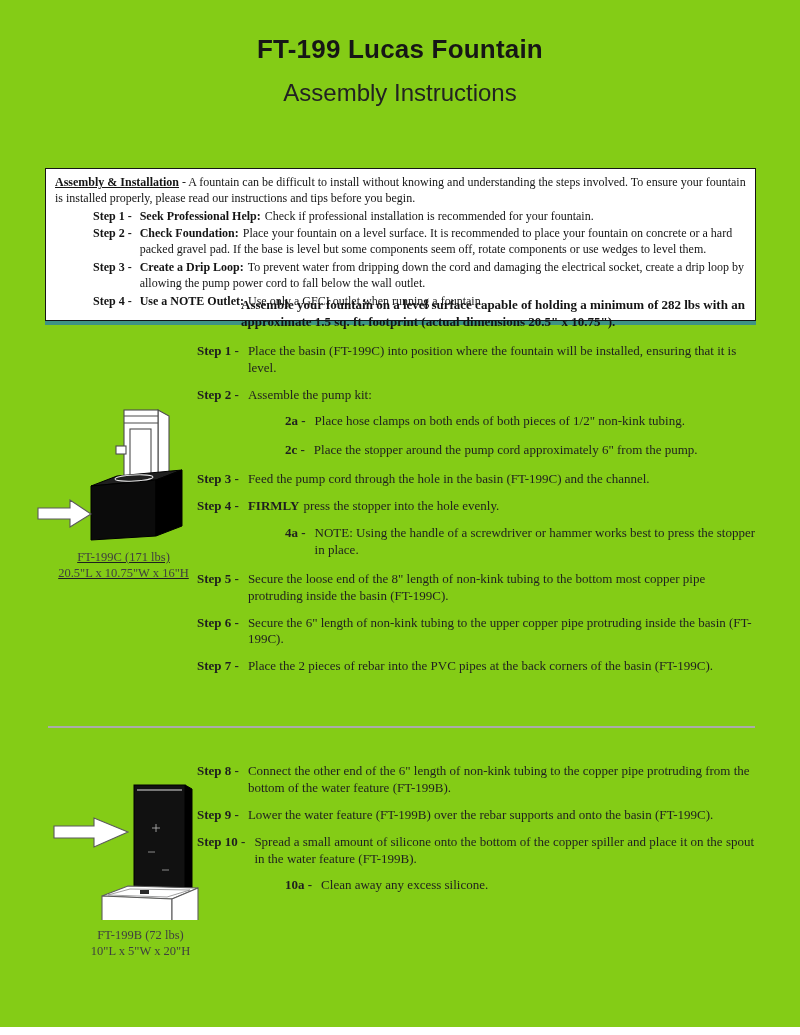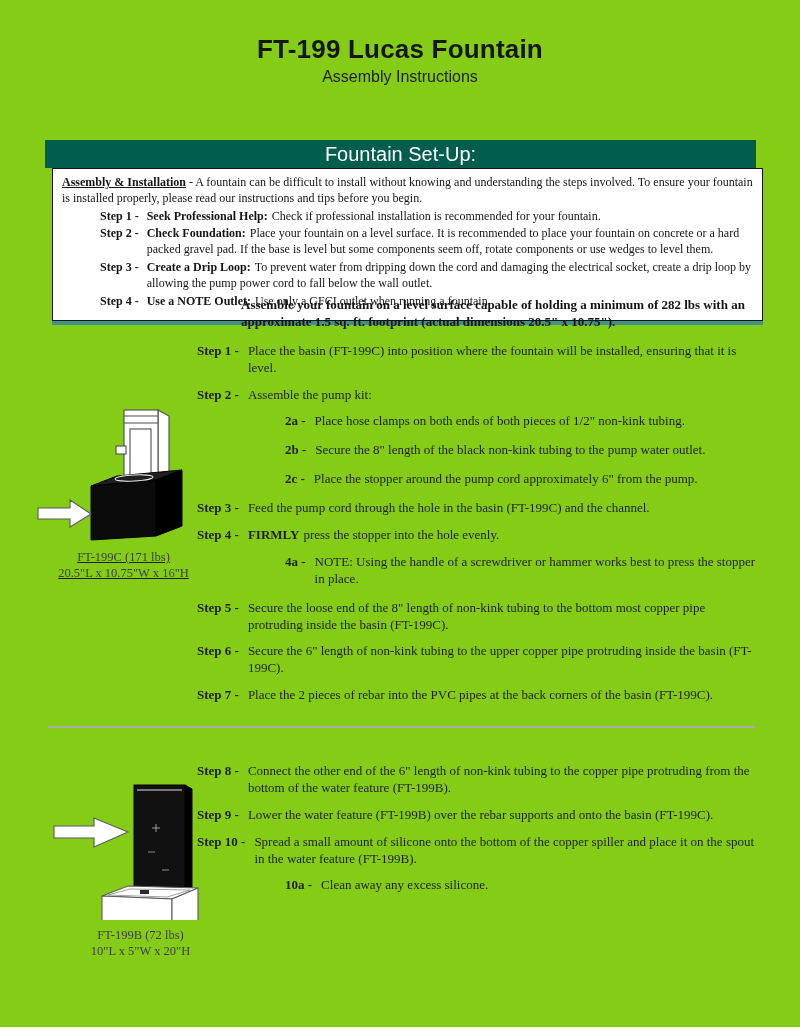--- a/index.html
+++ b/index.html
@@ -3,29 +3,29 @@
 <meta charset="utf-8">
 <style>
   html,body{margin:0;padding:0;background:#fff;}
   .page{position:relative;width:800px;height:1027px;background:#84cc16;overflow:hidden;
         font-family:"Liberation Serif", serif;color:#1f1f1f;}
 
   
   .title-block{position:absolute;top:34px;left:0;width:800px;text-align:center;
                font-family:"Liberation Sans", sans-serif;}
   .doc-title{font-size:26px;font-weight:bold;color:#161616;letter-spacing:.2px;}
-  .doc-subtitle{font-size:16px;font-weight:normal;color:#222;margin-top:3px;}
+  .doc-subtitle{font-size:24px;font-weight:normal;color:#222;margin-top:14px;}
 
   
   .green-bar{position:absolute;left:45px;top:140px;width:711px;height:28px;
              background:#015D4C;color:#fff;text-align:center;line-height:28px;
              font-family:"Liberation Sans", sans-serif;font-size:20px;}
 
   
-  .setup-box{position:absolute;left:52px;top:168px;width:711px;box-sizing:border-box;
+  .setup-box{position:absolute;left:45px;top:168px;width:711px;box-sizing:border-box;
              border:1.5px solid #151515;border-top:1px solid #151515;
              padding:6px 9px 8px 9px;background:#fff;
              box-shadow:0 4px 0 0 #3E9384;font-size:12px;line-height:1.32;color:#141414;}
   .box-intro b{font-weight:bold;text-decoration:underline;}
   .bstep{display:flex;margin:2px 0 2px 38px;}
   .blbl{font-weight:bold;white-space:nowrap;margin-right:8px;}
   .btxt{flex:1;}
   .btxt b{font-weight:bold;}
   .btxt b:not(:empty){margin-right:4px;}
 
@@ -51,21 +51,20 @@
 </head>
 <body>
 
 <div class="page">
 
   <div class="title-block">
     <div class="doc-title">FT-199 Lucas Fountain</div>
     <div class="doc-subtitle">Assembly Instructions</div>
   </div>
 
-  <div class="green-bar">Fountain Set-Up:</div>
 
   <div class="setup-box">
     <div class="box-intro">
       <b>Assembly &amp; Installation</b><span> - A fountain can be difficult to install without knowing and understanding the steps involved. To ensure your fountain is installed properly, please read our instructions and tips before you begin.</span>
     </div>
     <div class="bstep">
       <span class="blbl">Step 1 -</span>
       <span class="btxt"><b>Seek Professional Help:</b><span>Check if professional installation is recommended for your fountain.</span></span>
     </div>
     <div class="bstep">
@@ -89,24 +88,20 @@
       <span class="lbl">Step 1 -</span>
       <span class="txt"><b></b><span>Place the basin (FT-199C) into position where the fountain will be installed, ensuring that it is level.</span></span>
     </div>
     <div class="step">
       <span class="lbl">Step 2 -</span>
       <span class="txt"><b></b><span>Assemble the pump kit:</span></span>
     </div>
     <div class="step sub">
       <span class="lbl">2a -</span>
       <span class="txt"><b></b><span>Place hose clamps on both ends of both pieces of 1/2" non-kink tubing.</span></span>
-    </div>
-    <div class="step sub">
-      <span class="lbl">2b -</span>
-      <span class="txt"><b></b><span>Secure the 8" length of the black non-kink tubing to the pump water outlet.</span></span>
     </div>
     <div class="step sub">
       <span class="lbl">2c -</span>
       <span class="txt"><b></b><span>Place the stopper around the pump cord approximately 6" from the pump.</span></span>
     </div>
     <div class="step">
       <span class="lbl">Step 3 -</span>
       <span class="txt"><b></b><span>Feed the pump cord through the hole in the basin (FT-199C) and the channel.</span></span>
     </div>
     <div class="step">

